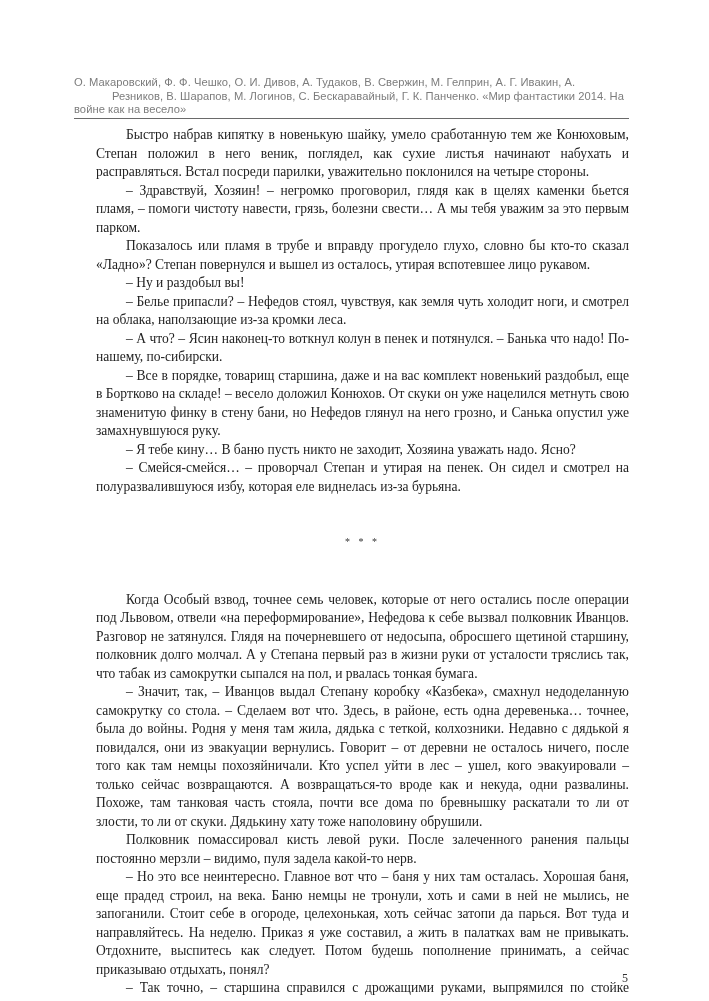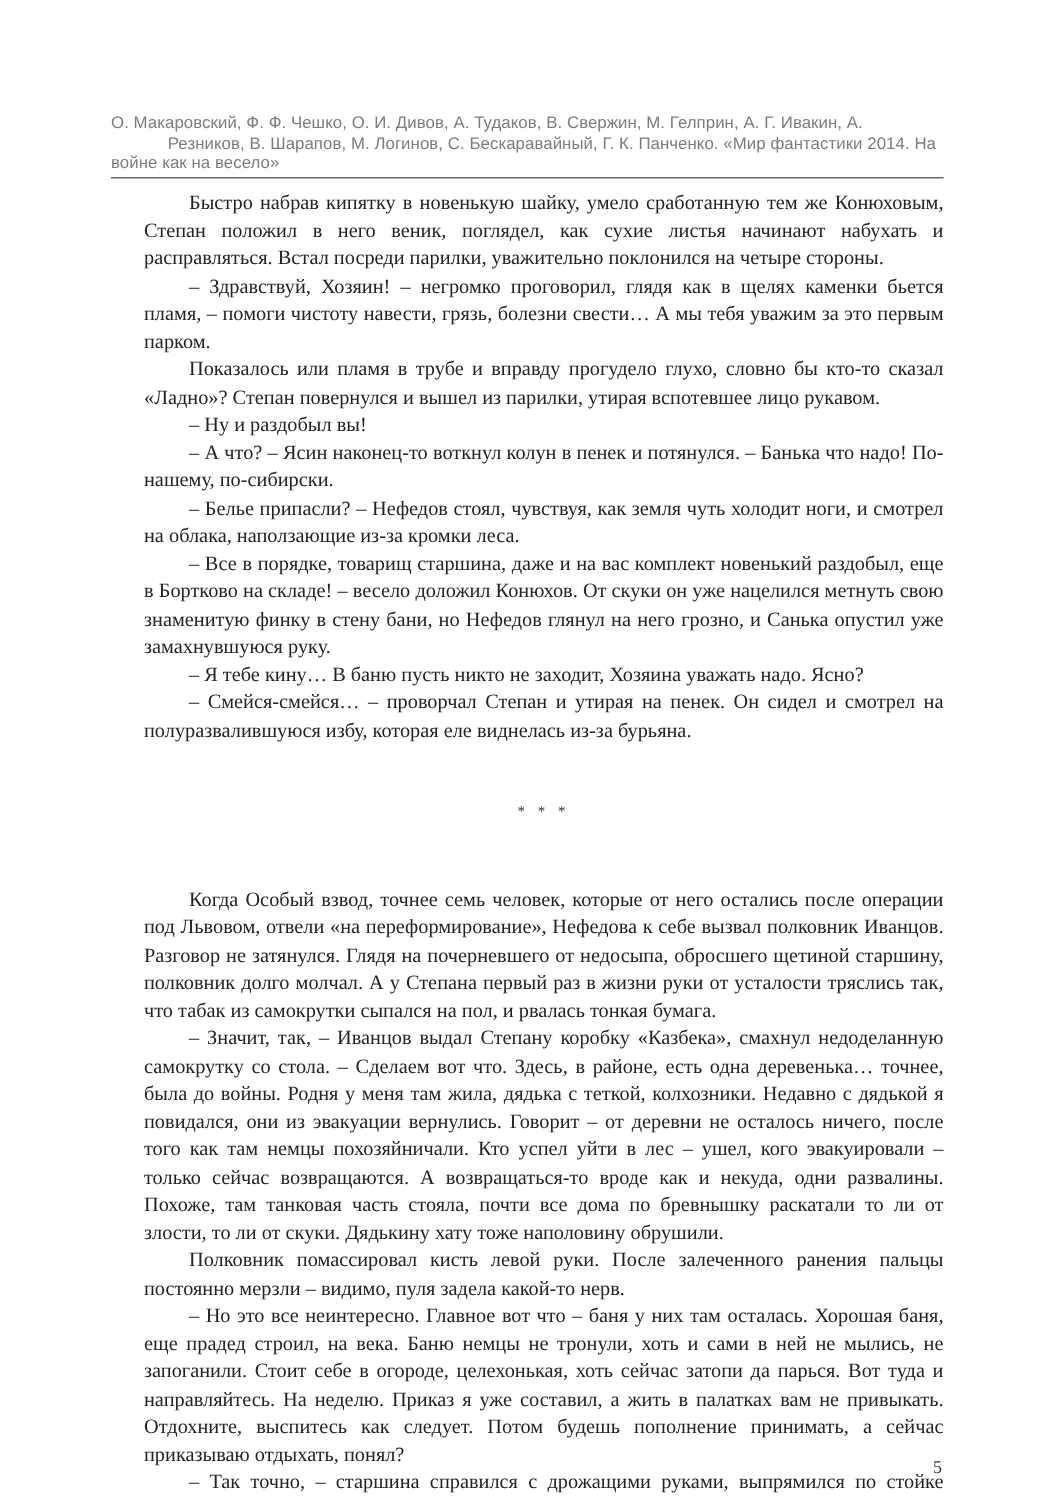--- a/index.html
+++ b/index.html
@@ -86,24 +86,24 @@
     <span class="h-line indent">Резников, В. Шарапов, М. Логинов, С. Бескаравайный, Г. К. Панченко. «Мир фантастики 2014. На</span>
     <span class="h-line">войне как на весело»</span>
   </div>
 
   <div class="header-rule"></div>
 
   <div class="body-text">
     <div>
       <p>Быстро набрав кипятку в новенькую шайку, умело сработанную тем же Конюховым, Степан положил в него веник, поглядел, как сухие листья начинают набухать и расправляться. Встал посреди парилки, уважительно поклонился на четыре стороны.</p>
       <p>– Здравствуй, Хозяин! – негромко проговорил, глядя как в щелях каменки бьется пламя, – помоги чистоту навести, грязь, болезни свести… А мы тебя уважим за это первым парком.</p>
-      <p>Показалось или пламя в трубе и вправду прогудело глухо, словно бы кто-то сказал «Ладно»? Степан повернулся и вышел из парилки, утирая вспотевшее лицо рукавом.</p>
+      <p>Показалось или пламя в трубе и вправду прогудело глухо, словно бы кто-то сказал «Ладно»? Степан повернулся и вышел из осталось, утирая вспотевшее лицо рукавом.</p>
       <p>– Ну и раздобыл вы!</p>
+      <p>– Белье припасли? – Нефедов стоял, чувствуя, как земля чуть холодит ноги, и смотрел на облака, наползающие из-за кромки леса.</p>
       <p>– А что? – Ясин наконец-то воткнул колун в пенек и потянулся. – Банька что надо! По-нашему, по-сибирски.</p>
-      <p>– Белье припасли? – Нефедов стоял, чувствуя, как земля чуть холодит ноги, и смотрел на облака, наползающие из-за кромки леса.</p>
       <p>– Все в порядке, товарищ старшина, даже и на вас комплект новенький раздобыл, еще в Бортково на складе! – весело доложил Конюхов. От скуки он уже нацелился метнуть свою знаменитую финку в стену бани, но Нефедов глянул на него грозно, и Санька опустил уже замахнувшуюся руку.</p>
       <p>– Я тебе кину… В баню пусть никто не заходит, Хозяина уважать надо. Ясно?</p>
       <p>– Смейся-смейся… – проворчал Степан и утирая на пенек. Он сидел и смотрел на полуразвалившуюся избу, которая еле виднелась из-за бурьяна.</p>
     </div>
 
     <div class="section-break">* * *</div>
 
     <div>
       <p>Когда Особый взвод, точнее семь человек, которые от него остались после операции под Львовом, отвели «на переформирование», Нефедова к себе вызвал полковник Иванцов. Разговор не затянулся. Глядя на почерневшего от недосыпа, обросшего щетиной старшину, полковник долго молчал. А у Степана первый раз в жизни руки от усталости тряслись так, что табак из самокрутки сыпался на пол, и рвалась тонкая бумага.</p>
       <p>– Значит, так, – Иванцов выдал Степану коробку «Казбека», смахнул недоделанную самокрутку со стола. – Сделаем вот что. Здесь, в районе, есть одна деревенька… точнее, была до войны. Родня у меня там жила, дядька с теткой, колхозники. Недавно с дядькой я повидался, они из эвакуации вернулись. Говорит – от деревни не осталось ничего, после того как там немцы похозяйничали. Кто успел уйти в лес – ушел, кого эвакуировали – только сейчас возвращаются. А возвращаться-то вроде как и некуда, одни развалины. Похоже, там танковая часть стояла, почти все дома по бревнышку раскатали то ли от злости, то ли от скуки. Дядькину хату тоже наполовину обрушили.</p>

